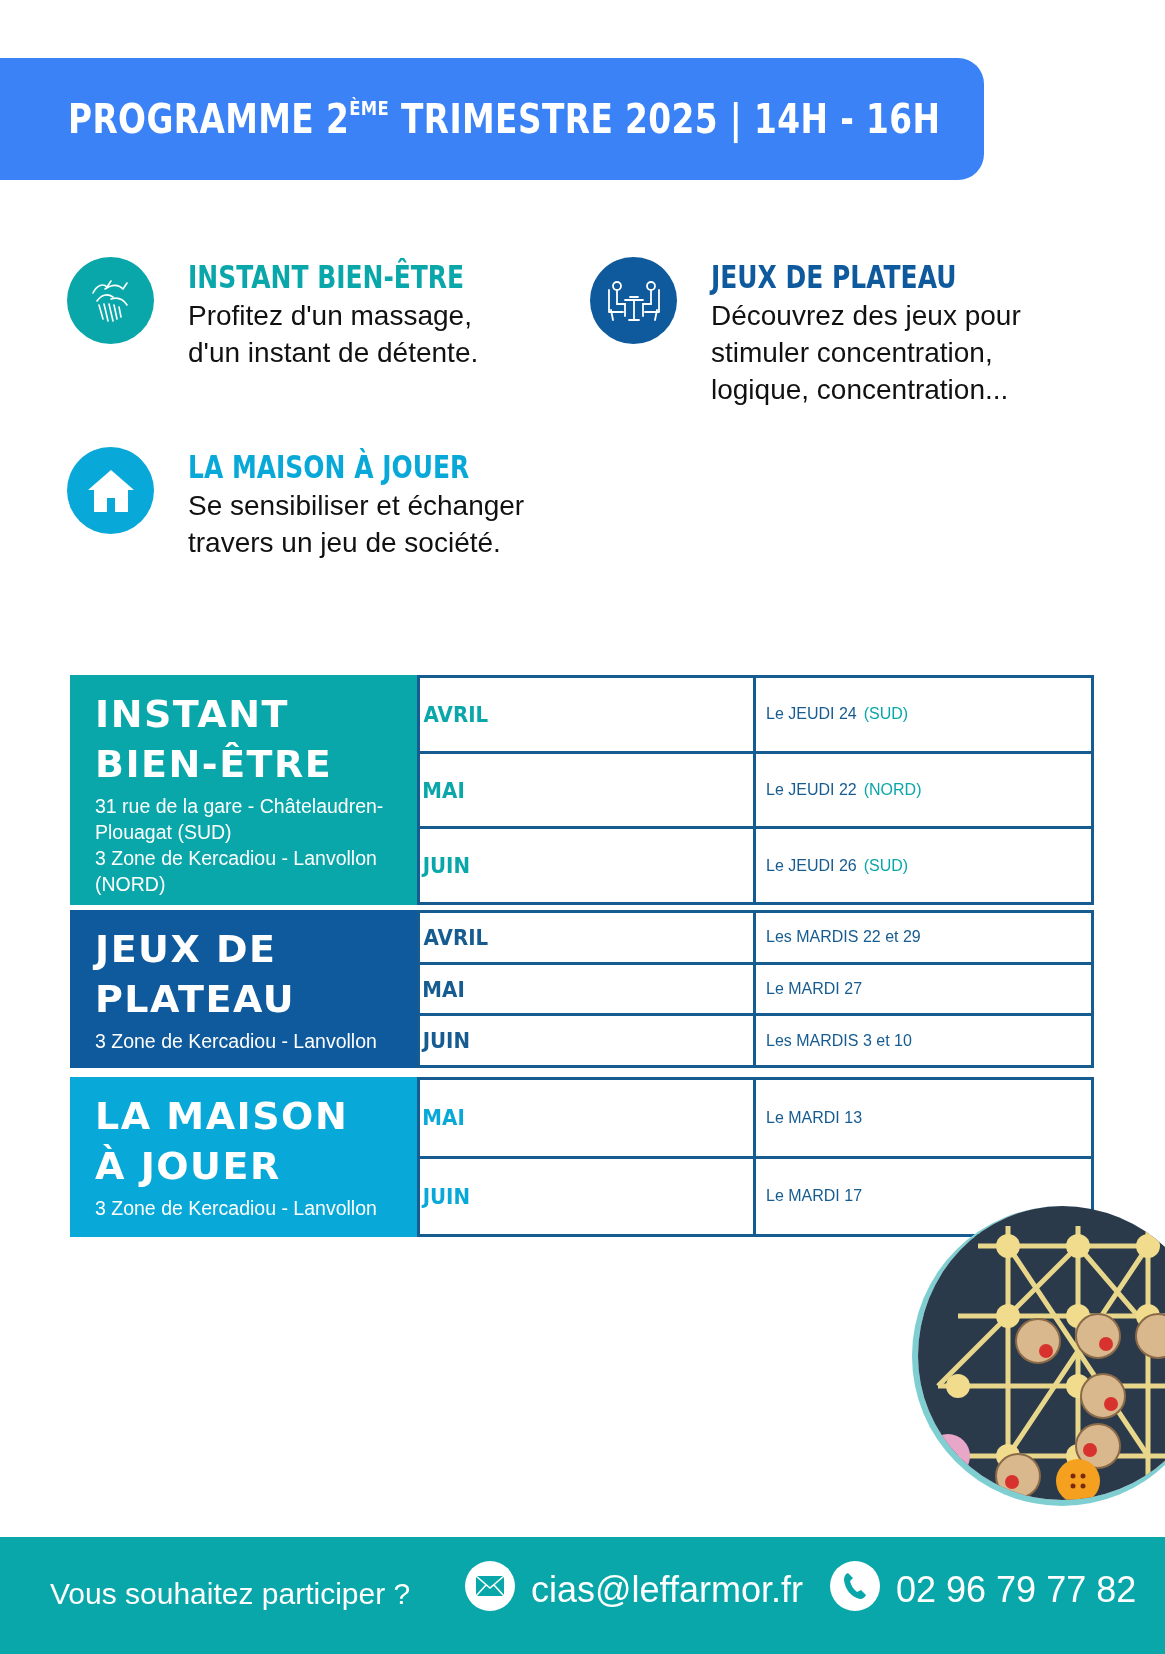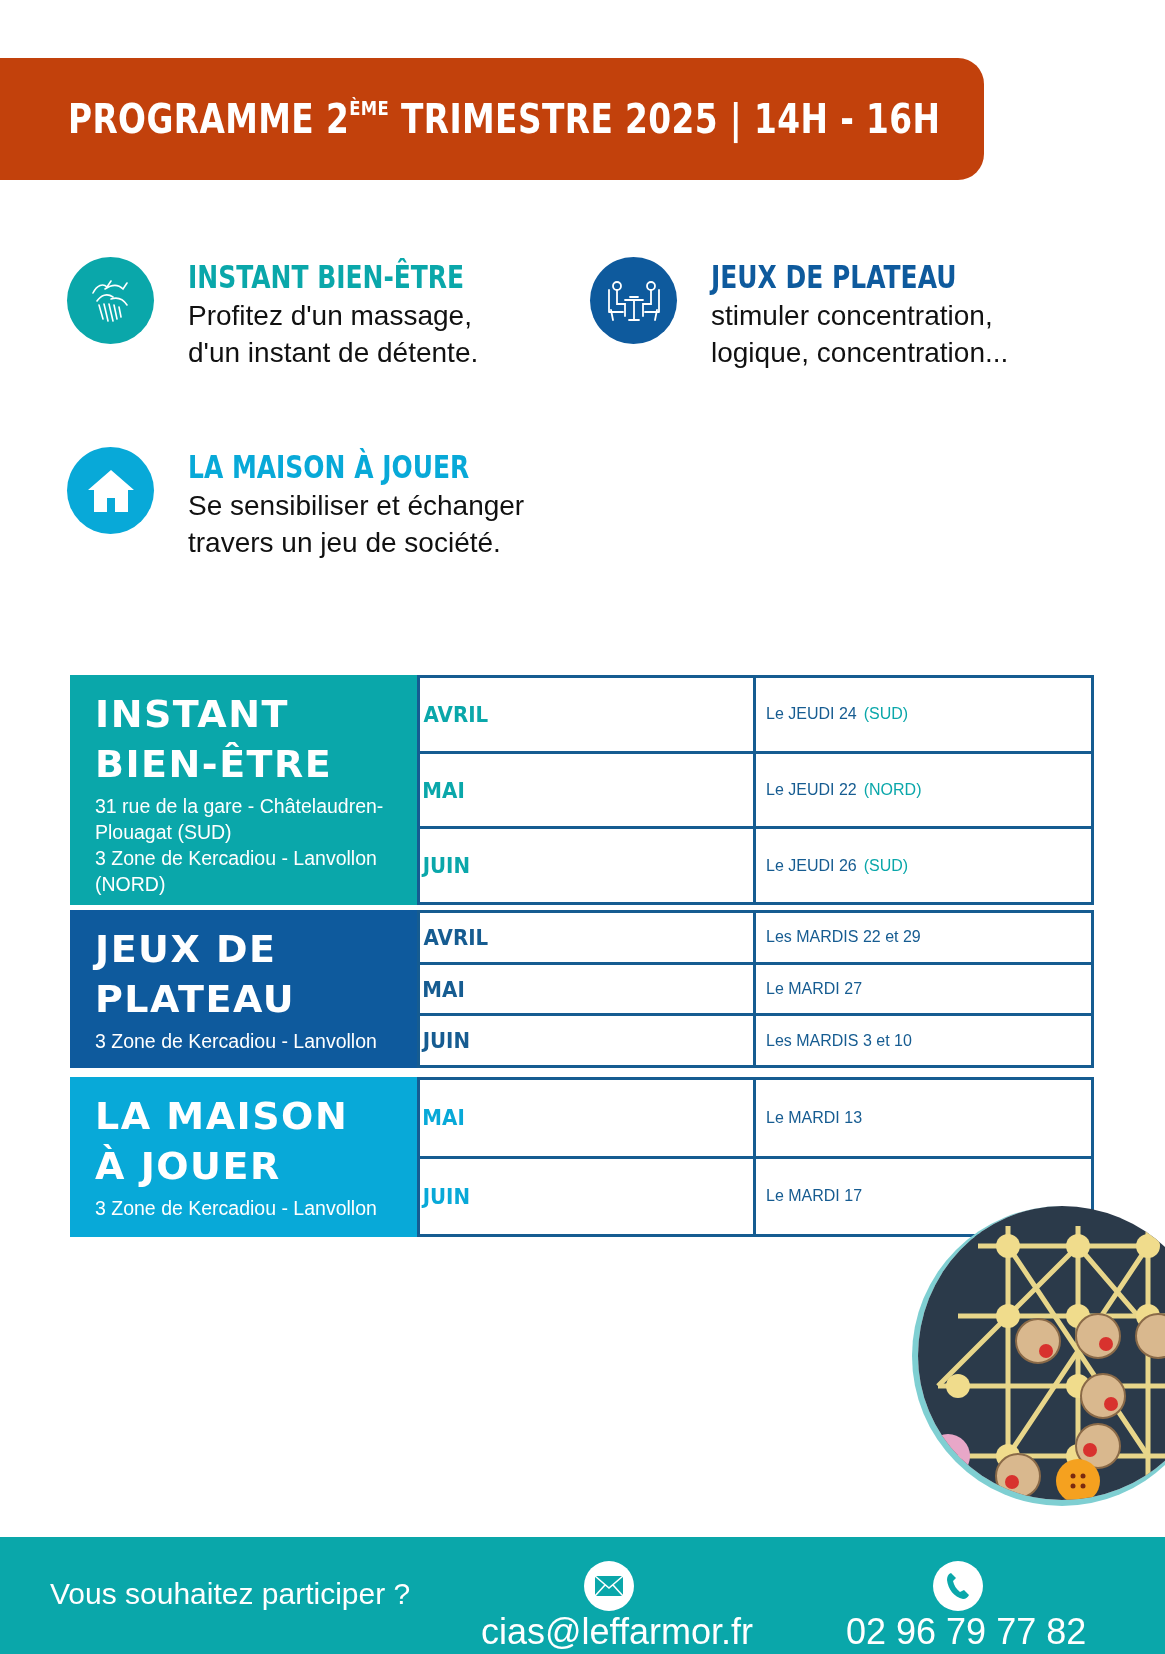--- a/index.html
+++ b/index.html
@@ -1,21 +1,21 @@
 <!DOCTYPE html>
 <html><head>
 <meta charset="utf-8">
 <style>
   * { box-sizing: border-box; margin: 0; padding: 0; }
   html, body { width: 1165px; height: 1654px; background: #ffffff; overflow: hidden; }
   body { position: relative; font-family: "Liberation Sans", "DejaVu Sans", sans-serif; color: #1a1a1a; }
 
   .header-banner {
     position: absolute; left: 0; top: 58px; width: 984px; height: 122px;
-    background: #c2410c; border-radius: 0 26px 26px 0;
+    background: #3b82f6; border-radius: 0 26px 26px 0;
     display: flex; align-items: center; padding-left: 68px;
   }
   .header-title {
     color: #fff; font-family: "DejaVu Sans", sans-serif; font-weight: bold;
     font-size: 40px; letter-spacing: 0.5px; transform: scaleX(0.82); transform-origin: left center;
     white-space: nowrap;
   }
   .header-title sup { font-size: 20px; vertical-align: 18px; }
 
   .activity { position: absolute; display: flex; }
@@ -58,21 +58,21 @@
   .photo {
     position: absolute; left: 912px; top: 1206px; width: 300px; height: 300px; border-radius: 50%;
     overflow: hidden; border-left: 6px solid #7fcfd2; border-bottom: 6px solid #7fcfd2;
   }
 
   .footer {
     position: absolute; left: 0; top: 1537px; width: 1165px; height: 117px; background: #0aa7aa;
     color: #fff; display: flex; align-items: center;
   }
   .footer .cta { position: absolute; left: 50px; font-size: 30px; font-family: "Liberation Sans", sans-serif; top: 40px; }
-  .footer .contact { position: absolute; top: 24px; display: flex; align-items: center; flex-direction: column; }
+  .footer .contact { position: absolute; top: 24px; display: flex; align-items: flex-end; }
   .footer .contact .circ { width: 50px; height: 50px; border-radius: 50%; background:#fff; display:flex; align-items:center; justify-content:center; }
   .footer .contact .val { margin-left: 16px; font-size: 36px; font-family: "Liberation Sans", sans-serif; }
 </style>
 </head>
 <body>
 
 <div class="header-banner">
   <div class="header-title"><span>PROGRAMME 2</span><sup>ÈME</sup><span> TRIMESTRE 2025 | 14H - 16H</span></div>
 </div>
 
@@ -102,20 +102,21 @@
       <circle cx="48" cy="10" r="4"></circle>
       <path d="M14 14 L14 28 L22 28 L22 40 M6 14 L6 36 M8 34 L10 44 M6 36 L20 36"></path>
       <path d="M48 14 L48 28 L40 28 L40 40 M56 14 L56 36 M54 34 L52 44 M56 36 L42 36"></path>
       <path d="M22 24 L40 24 M31 24 L31 44 M26 44 L36 44"></path>
       <path d="M27 21 L35 21"></path>
     </svg>
   </div>
   <div class="text">
     <div class="title" style="color:#0e5a9d;">JEUX DE PLATEAU</div>
     <div class="desc">
+      <div>Découvrez des jeux pour</div>
       <div>stimuler concentration,</div>
       <div>logique, concentration...</div>
     </div>
   </div>
 </div>
 
 <div class="activity" style="left:67px; top:447px;">
   <div class="icon-circle" style="background:#08a9d8;">
     <svg width="50" height="46" viewBox="0 0 50 46">
       <path d="M25 2 L48 22 L42 22 L42 44 L29 44 L29 30 L21 30 L21 44 L8 44 L8 22 L2 22 Z" fill="#fff"></path>

